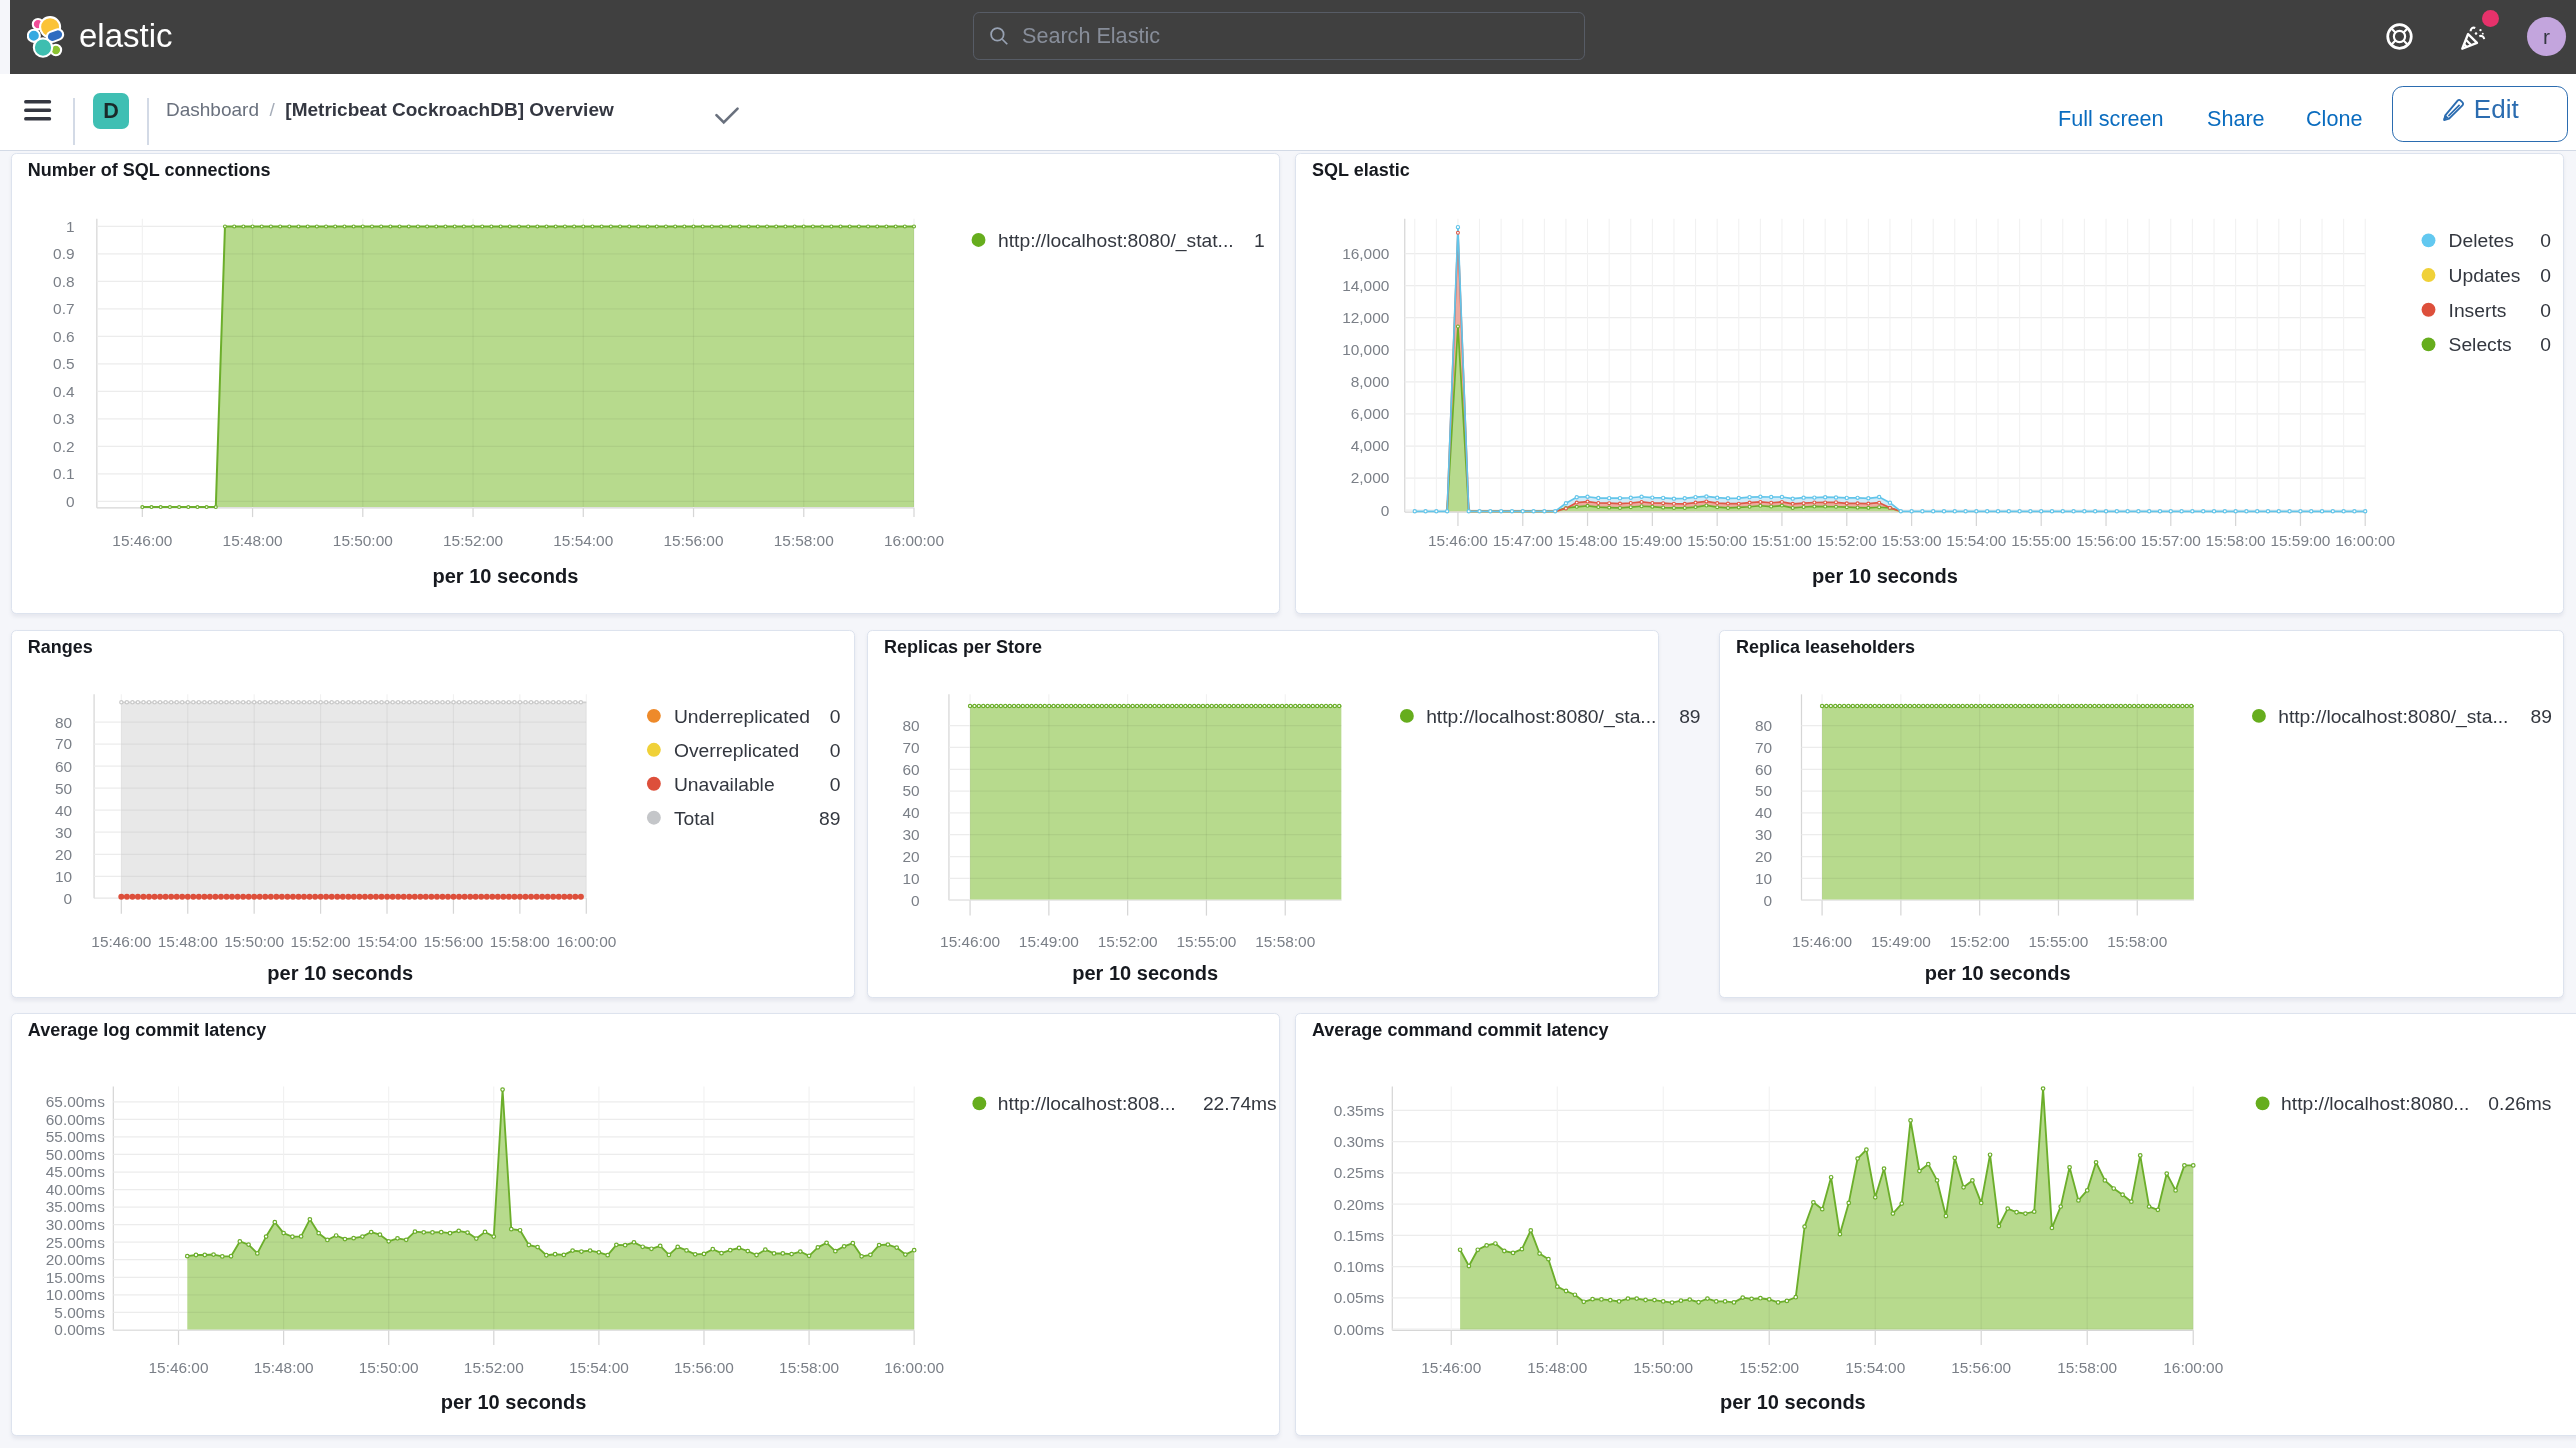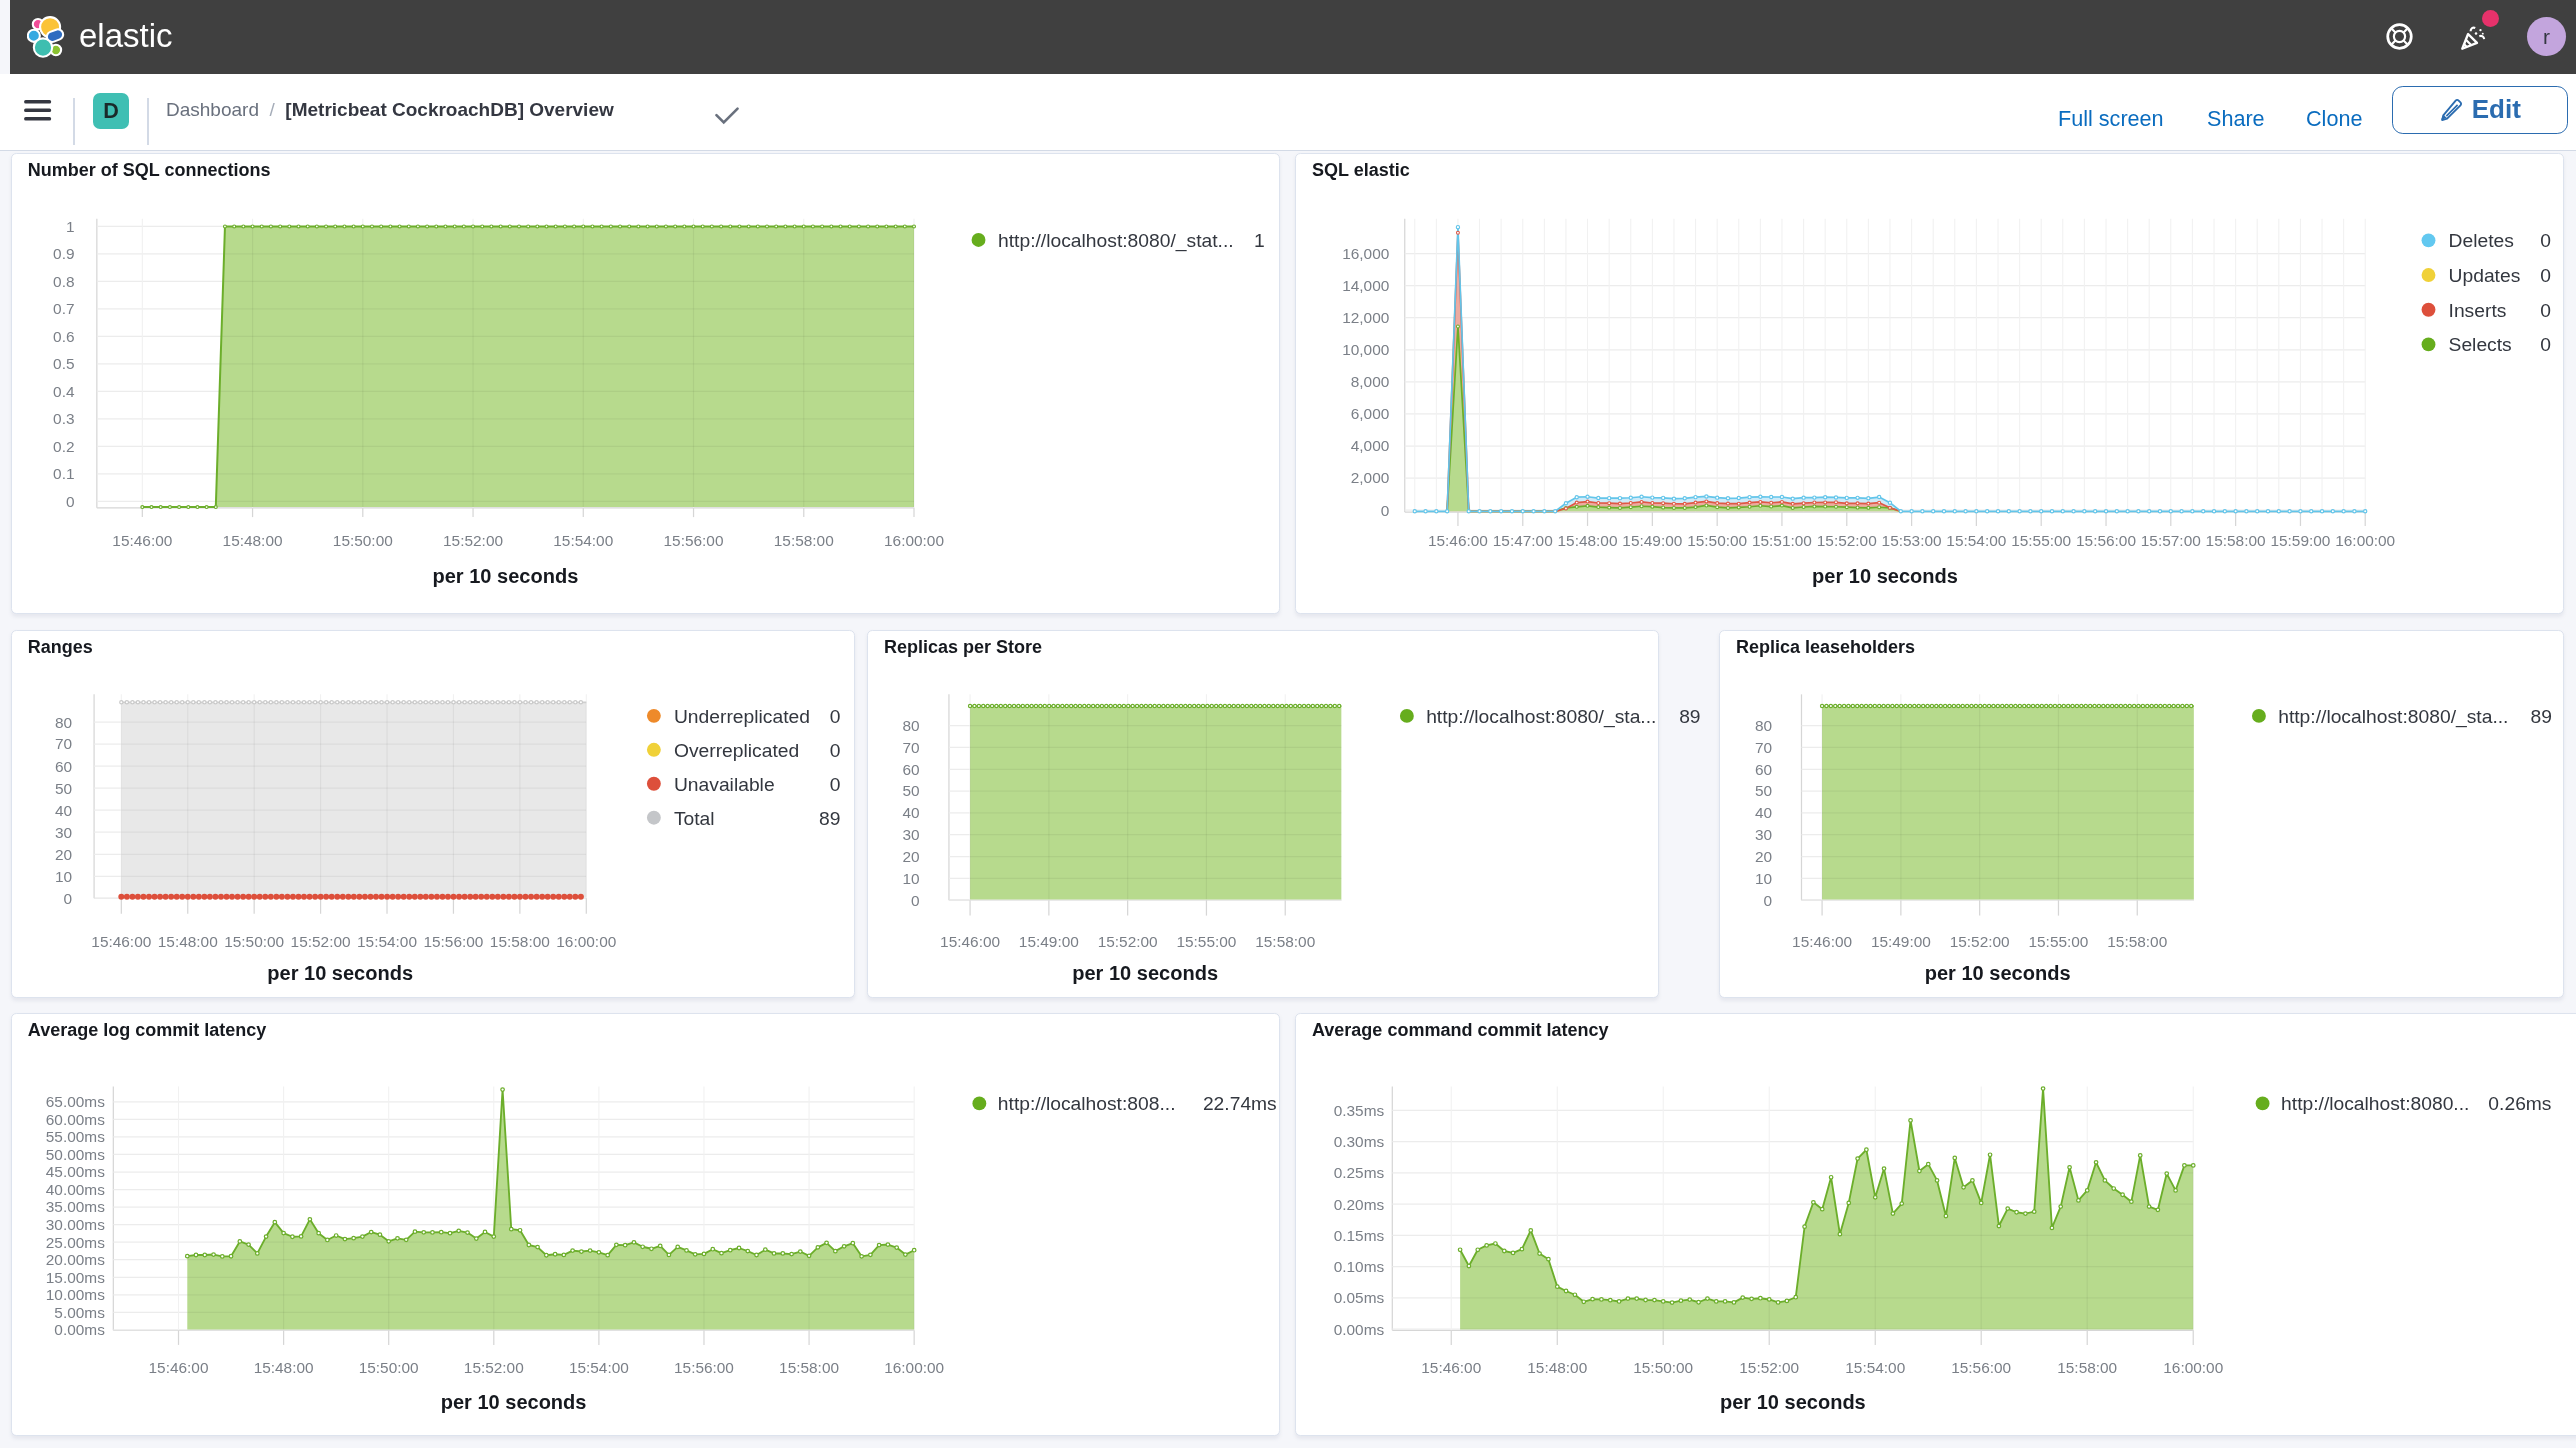--- a/index.html
+++ b/index.html
@@ -1,39 +1,46 @@
 <!DOCTYPE html>
 <html style="font-size:12.3px"><head><meta charset="utf-8"><style>
 * { margin:0; padding:0; box-sizing:border-box; }
 html,body { -webkit-font-smoothing:antialiased; width:2576px; height:1448px; font-family:"Liberation Sans", sans-serif; background:#f5f6fa; overflow:hidden; }
 .hdr { position:absolute; left:10px; top:0; width:2576px; height:74px; background:#404040; }
 .search { position:absolute; left:963px; top:11.6px; width:612px; height:48px; border:1.5px solid #575c66; border-radius:6.2px; }
 .search span { position:absolute; left:48px; top:10.8px; font-size:21.6px; color:#878d99; }
 .crumbs { position:absolute; left:0; top:74px; width:2576px; height:77px; background:#fff; border-bottom:1.5px solid #d3dae6; }
 .toplink { position:absolute; top:24px; font-size:21.6px; color:#0a6cbf;margin-top:8px; }
-.editbtn { position:absolute; left:2392px; top:12.3px; width:176px; height:48px; border:1.9px solid #2b6cb0; border-radius:10.8px; color:#2b6cb0; font-size:26px; font-weight:bold; text-align:center; line-height:45px; }
+.editbtn { position:absolute; left:2392px; top:12.3px; width:176px; height:56px; border:1.9px solid #2b6cb0; border-radius:10.8px; color:#2b6cb0; font-size:26px; font-weight:normal; text-align:center; line-height:45px; }
 .panel { position:absolute; background:#fff; border:1.2px solid #dde3ee; border-radius:5.4px; box-shadow:0 2.3px 3.9px rgba(120,135,160,.12); }
 .ptitle { position:absolute; left:16px; top:6.2px; font-size:18px; font-weight:bold; color:#16191f; }
 .panel svg { position:absolute; left:0; top:0; }
 text { font-family:"Liberation Sans", sans-serif; }
 </style></head>
 <body>
 
 <div class="hdr">
   <svg width="42" height="45" viewBox="0 0 100 108" style="position:absolute;left:17px;top:14.7px">
 <g stroke="#fff" stroke-width="5">
 <circle cx="26" cy="22" r="12.5" fill="#f04e98"></circle>
 <circle cx="16" cy="50" r="14.5" fill="#36a9e1"></circle>
 <circle cx="55" cy="29" r="24" fill="#fbc337"></circle>
 <rect x="47" y="37" width="40" height="25" rx="12.5" transform="rotate(-21 67 50)" fill="#2e6cc0"></rect>
 <circle cx="69" cy="84" r="12.5" fill="#8ac231"></circle>
 <circle cx="38" cy="78" r="22" fill="#3ebeb0"></circle>
 </g>
 </svg>
   <div style="position:absolute;left:69px;top:17px;font-size:33px;color:#fff;font-weight:500;letter-spacing:0px">elastic</div>
+  <div class="search">
+    <svg width="20" height="20" viewBox="0 0 16 16" style="position:absolute;left:15.4px;top:13px">
+      <circle cx="6.7" cy="6.7" r="5" fill="none" stroke="#98a2b3" stroke-width="1.4"></circle>
+      <path d="M10.6 10.6 L14.6 14.6" stroke="#98a2b3" stroke-width="1.4"></path>
+    </svg>
+    <span>Search Elastic</span>
+  </div>
   <svg width="29" height="29" viewBox="0 0 16 16" style="position:absolute;left:2375px;top:21.6px">
 <circle cx="8" cy="8" r="6.5" fill="none" stroke="#fff" stroke-width="1.5"></circle>
 <circle cx="8" cy="8" r="3.1" fill="none" stroke="#fff" stroke-width="1.2"></circle>
 <path d="M8 1.6v3.4M8 11v3.4M1.6 8h3.4M11 8h3.4" stroke="#fff" stroke-width="1.2" transform="rotate(45 8 8)"></path>
 </svg>
   <svg width="31" height="31" viewBox="0 0 16 16" style="position:absolute;left:2448px;top:21.6px">
 <path d="M5.2 6.2 2.2 13.8 9.8 10.8z" fill="none" stroke="#fff" stroke-width="1.2" stroke-linejoin="round"></path>
 <path d="M4.1 9.2l2.8 2.8M3.2 11.5l1.4 1.4" stroke="#fff" stroke-width="1.1"></path>
 <path d="M6.5 4.8c0-1.5 1.2-2.2 2.4-1.7" fill="none" stroke="#fff" stroke-width="1.1"></path>
 <path d="M11 7.3c1.3-.4 2.4.3 2.5 1.5" fill="none" stroke="#fff" stroke-width="1.1"></path>

